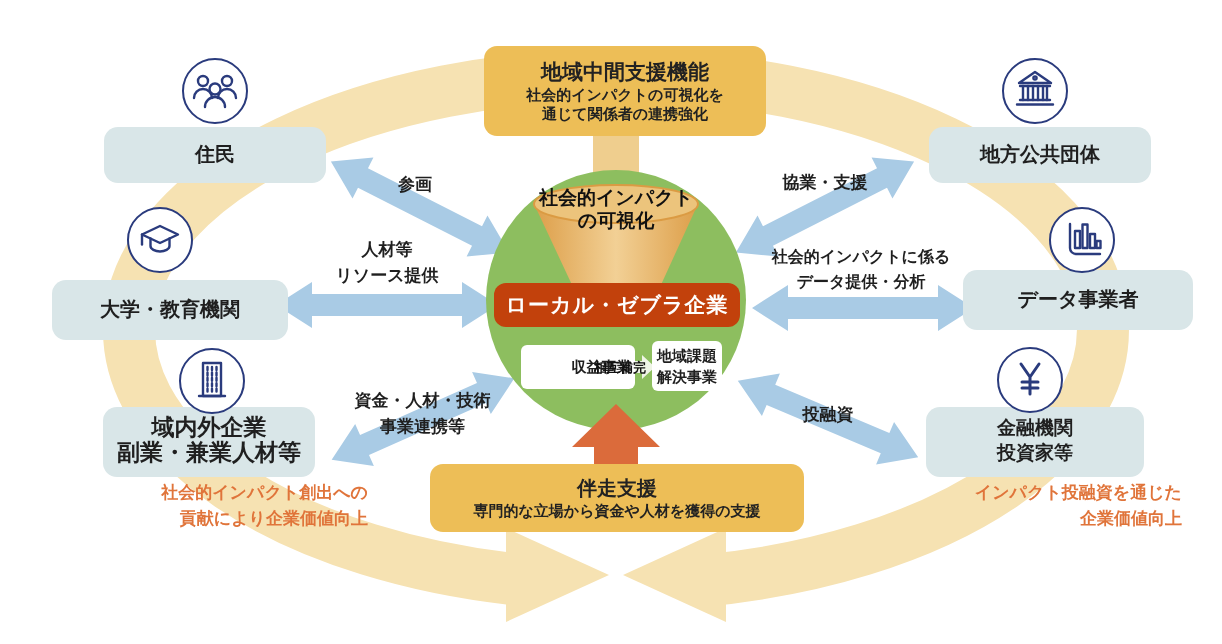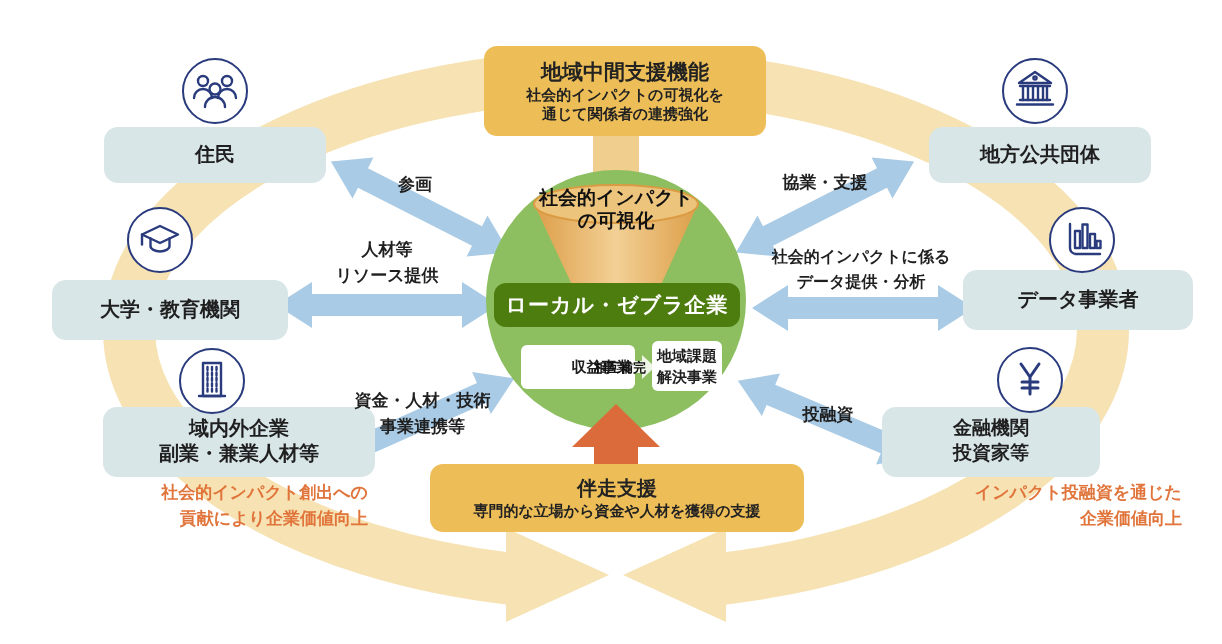--- a/index.html
+++ b/index.html
@@ -20,21 +20,21 @@
     position:absolute;background:#EDBE57;border-radius:13px;
     display:flex;flex-direction:column;align-items:center;justify-content:center;
     color:#222;
   }
   .amber .t{font-size:21px;line-height:26px;}
   .amber .s{font-size:15px;line-height:19px;}
   
   .circle{position:absolute;left:486px;top:170px;width:260px;height:260px;border-radius:50%;background:#8DBE5F;}
   .pill{
     position:absolute;left:494px;top:283px;width:246px;height:44px;border-radius:12px;
-    background:#4d7c0f;color:#ffffff;font-size:21px;line-height:44px;text-align:center;letter-spacing:1px;
+    background:#c2410c;color:#ffffff;font-size:21px;line-height:44px;text-align:center;letter-spacing:1px;
   }
   .wbox{position:absolute;background:#ffffff;border-radius:6px;text-align:center;font-size:15px;color:#1f1f1f;}
   .funnel-label{position:absolute;left:506px;top:186px;width:220px;text-align:center;font-size:19px;line-height:23px;color:#111;}
   
   .rlabel{position:absolute;text-align:center;font-size:17px;line-height:26px;color:#1f1f1f;}
   .rlabel.small{font-size:16px;line-height:25px;}
   
   .benefit{position:absolute;width:300px;text-align:right;font-size:17px;line-height:26px;color:#E0743A;}
   
   .icirc{
@@ -118,25 +118,25 @@
   <div class="wbox" style="left:652px;top:341px;width:70px;height:50px;line-height:21px;padding-top:4px;box-sizing:border-box;">
     <div>地域課題</div>
     <div>解決事業</div>
   </div>
   <div class="mutual-label">相互補完</div>
 
   <div class="sbox" style="left:104px;top:127px;width:222px;height:56px;">住民</div>
   <div class="sbox" style="left:929px;top:127px;width:222px;height:56px;">地方公共団体</div>
   <div class="sbox" style="left:52px;top:280px;width:236px;height:60px;">大学・教育機関</div>
   <div class="sbox" style="left:963px;top:270px;width:230px;height:60px;">データ事業者</div>
-  <div class="sbox" style="left:103px;top:407px;width:272px;height:70px;font-size:20px;align-items:center;">
+  <div class="sbox" style="left:103px;top:407px;width:212px;height:70px;font-size:23px;align-items:center;">
     <span>域内外企業</span>
     <span>副業・兼業人材等</span>
   </div>
-  <div class="sbox" style="left:882px;top:407px;width:218px;height:70px;font-size:19px;text-align:right;">
+  <div class="sbox" style="left:926px;top:407px;width:218px;height:70px;font-size:19px;text-align:right;">
     <span>金融機関</span>
     <span>投資家等</span>
   </div>
 
   <div class="rlabel" style="left:360px;top:172px;width:110px;">参画</div>
   <div class="rlabel" style="left:287px;top:237px;width:200px;">
     <div>人材等</div>
     <div>リソース提供</div>
   </div>
   <div class="rlabel" style="left:330px;top:388px;width:185px;">

